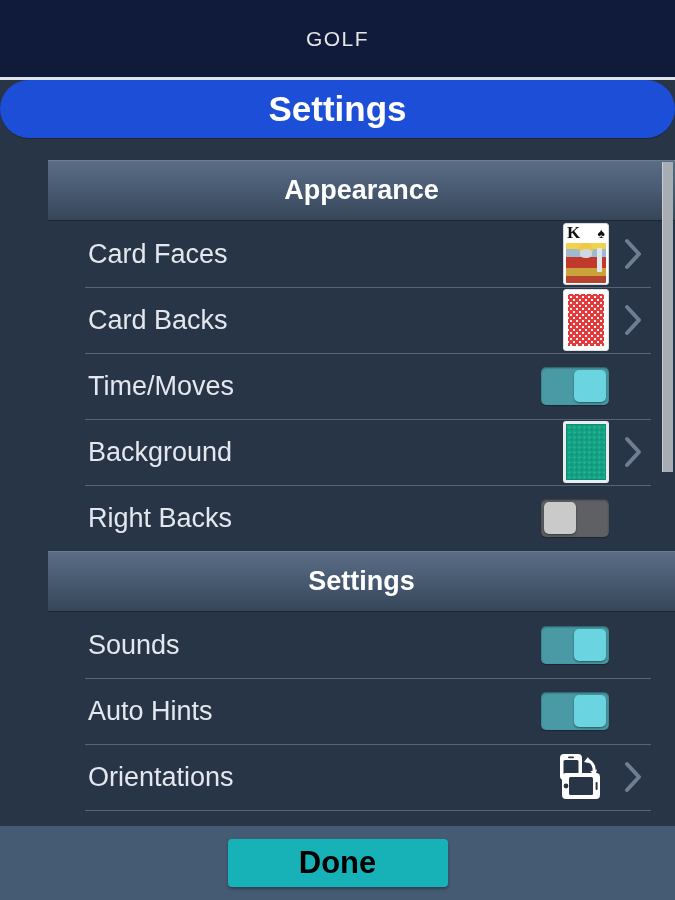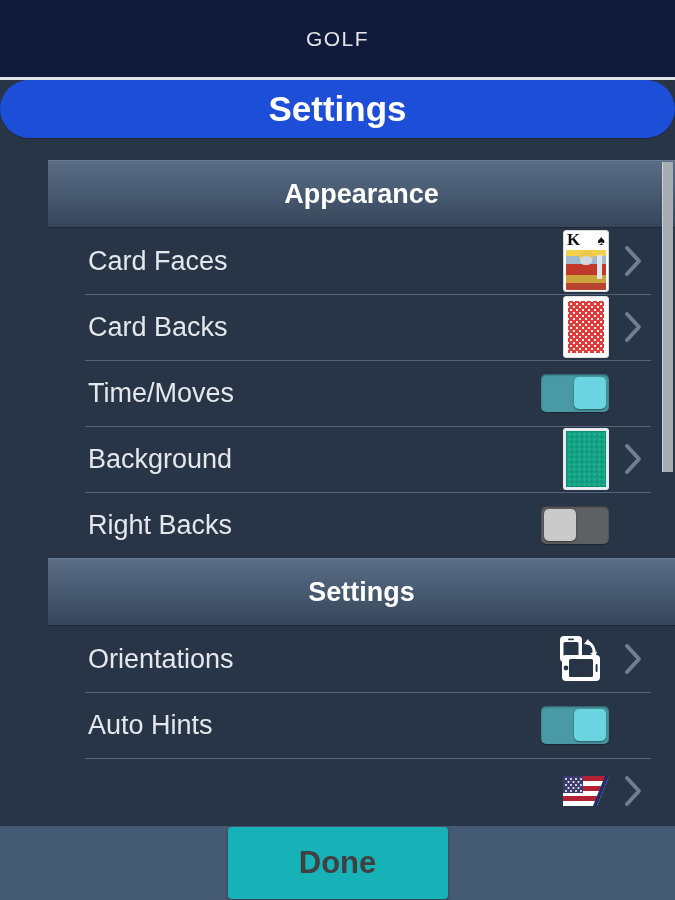--- a/index.html
+++ b/index.html
@@ -33,21 +33,21 @@
     font-size:35px; font-weight:bold; color:#ffffff;
   }
 
   
   .scrollarea {
     position:absolute; top:160px; left:0; right:0; bottom:74px;
     background:#283546; overflow:hidden;
   }
 
   .section-header {
-    height:68px;
+    height:61px;
     background:linear-gradient(to bottom,#5a6d84 0%,#4a5c73 45%,#36465a 100%);
     display:flex; align-items:center; justify-content:center;
     border-top:1px solid #6a7d94;
     border-bottom:1px solid #1d2733;
     margin-left:48px;
   }
   .section-header-label {
     font-size:27px; font-weight:bold; color:#ffffff;
   }
 
@@ -173,23 +173,23 @@
     border-left:1px solid #c9ced4;
   }
 
   
   .bottombar {
     position:absolute; left:0; right:0; bottom:0; height:74px;
     background:#455a73;
     display:flex; align-items:center; justify-content:center;
   }
   .done-button {
-    width:220px; height:72px;
+    width:220px; height:48px;
     background:#17b2b8; border:none; border-radius:4px;
-    color:#404040; font-size:31px; font-weight:bold;
+    color:#000000; font-size:31px; font-weight:bold;
     font-family:"Liberation Sans", sans-serif;
     box-shadow:0 2px 3px rgba(0,0,0,.3);
     cursor:pointer;
   }
 </style>
 </head>
 <body>
 
 <div id="app">
 
@@ -274,20 +274,39 @@
           <span class="knob"></span>
         </div>
         <span style="width:20px;display:block"></span>
       </div>
     </div>
 
     <div class="section-header">
       <div class="section-header-label">Settings</div>
     </div>
 
+    <div class="row">
+      <div class="row-label">Sounds</div>
+      <div class="row-accessory">
+        <div class="toggle on">
+          <span class="knob"></span>
+        </div>
+        <span style="width:20px;display:block"></span>
+      </div>
+    </div>
+
+    <div class="row">
+      <div class="row-label">Auto Hints</div>
+      <div class="row-accessory">
+        <div class="toggle on">
+          <span class="knob"></span>
+        </div>
+        <span style="width:20px;display:block"></span>
+      </div>
+    </div>
 
     <div class="row">
       <div class="row-label">Orientations</div>
       <div class="row-accessory">
         <span class="orient-icon">
           <svg width="52" height="48" viewBox="0 0 52 48">
             <rect x="3" y="1" width="22" height="26" rx="4" fill="#ffffff"></rect>
             <rect x="6.5" y="7" width="15" height="18" rx="1.5" fill="#283546"></rect>
             <rect x="11" y="3.4" width="6" height="1.8" rx="0.9" fill="#283546"></rect>
             <path d="M31 7 a12 12 0 0 1 6 12" fill="none" stroke="#ffffff" stroke-width="3" stroke-linecap="round"></path>
@@ -297,30 +316,20 @@
             <rect x="12" y="24" width="24" height="18" rx="1.5" fill="#283546"></rect>
             <circle cx="9" cy="33" r="2.4" fill="#283546"></circle>
             <rect x="38.6" y="29" width="2" height="8" rx="1" fill="#283546"></rect>
           </svg>
         </span>
         <span class="chevron">
           <svg width="20" height="34" viewBox="0 0 20 34">
               <polyline points="4,4 16,17 4,30" fill="none" stroke="#6e7f93" stroke-width="4" stroke-linecap="round" stroke-linejoin="round"></polyline>
             </svg>
         </span>
-      </div>
-    </div>
-
-    <div class="row">
-      <div class="row-label">Auto Hints</div>
-      <div class="row-accessory">
-        <div class="toggle on">
-          <span class="knob"></span>
-        </div>
-        <span style="width:20px;display:block"></span>
       </div>
     </div>
 
     <div class="row">
       <div class="row-label"></div>
       <div class="row-accessory">
         <span class="flag">
           <svg width="46" height="30" viewBox="0 0 46 30">
             <path d="M0 0 H46 L34 30 H0 Z" fill="#ffffff"></path>
             <path d="M0 0 H46 L44 5 H0 Z" fill="#b22234"></path>

